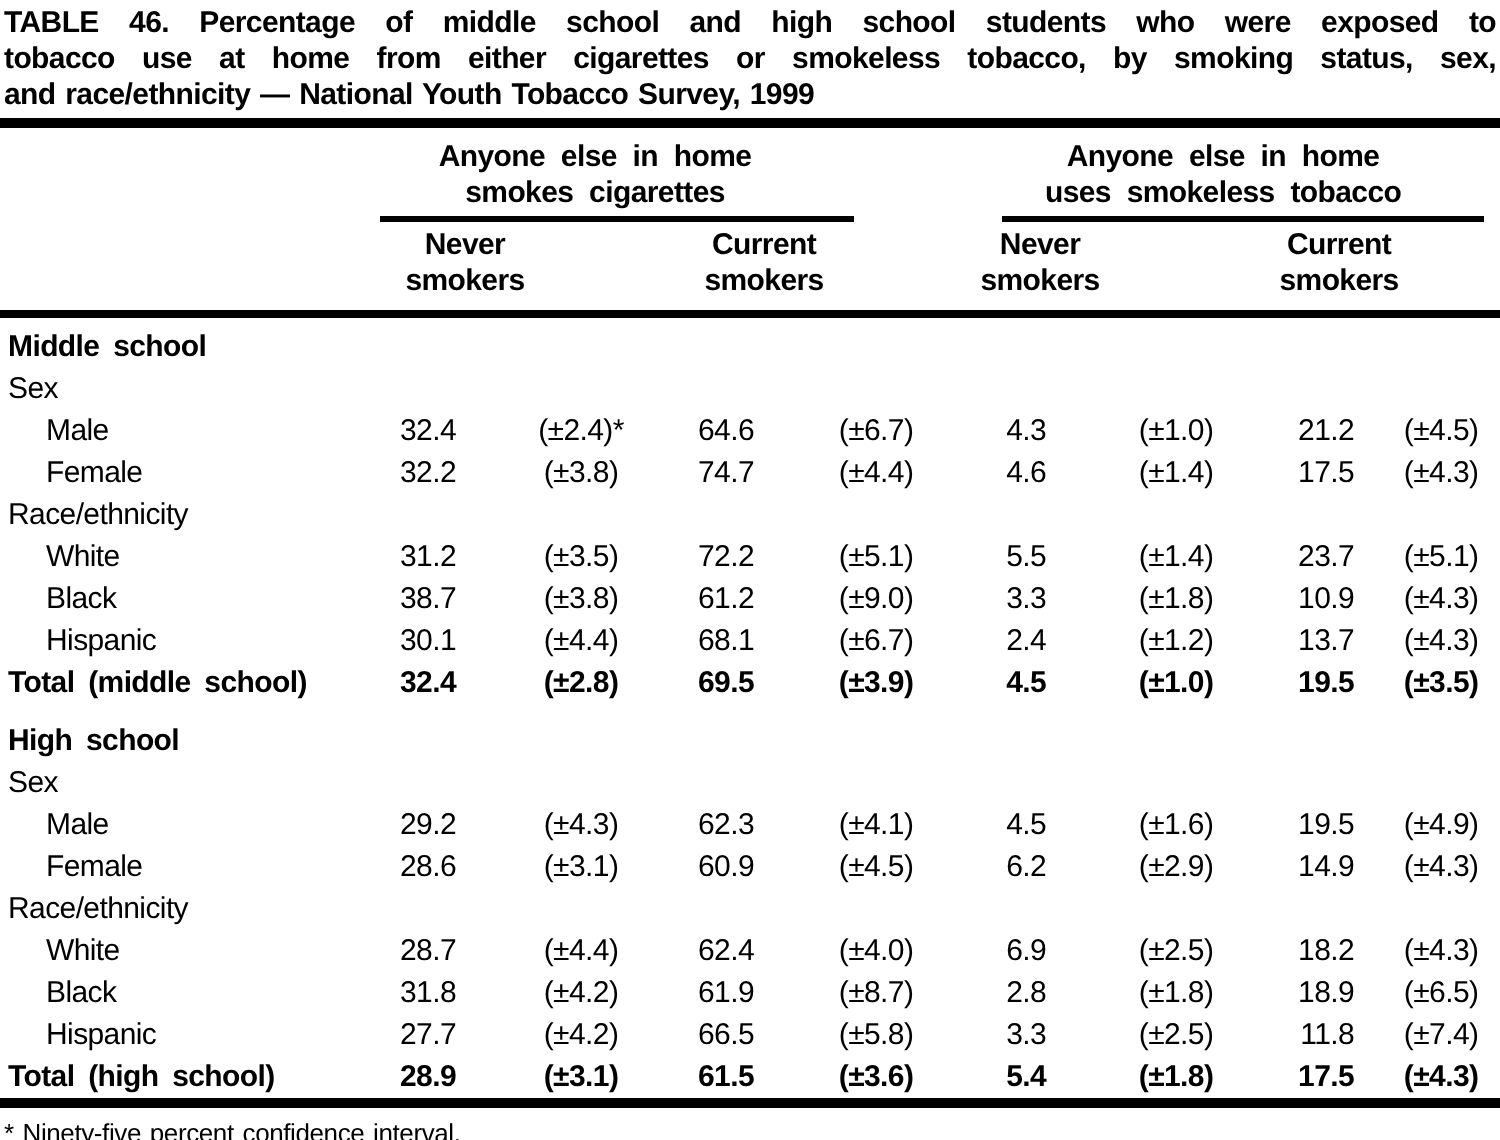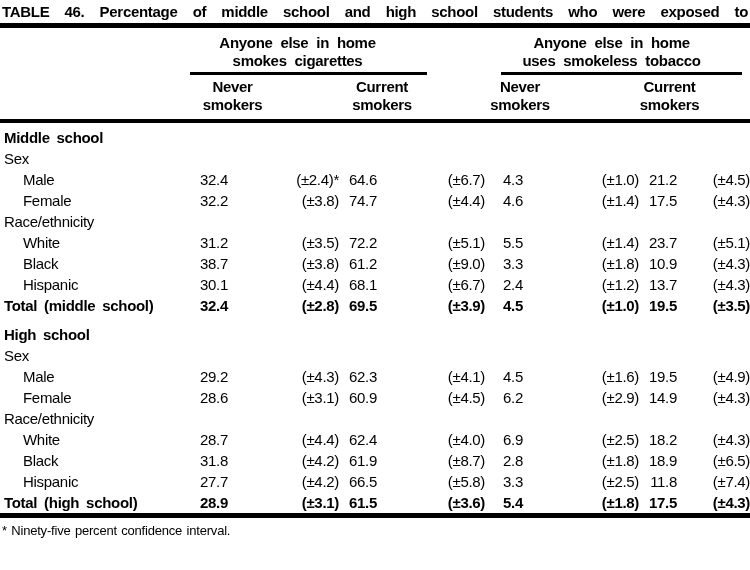--- a/index.html
+++ b/index.html
@@ -56,35 +56,37 @@
   th.sub.s4 { padding-right: 50px; }
 
   
   tbody td { line-height: 21px; }
   tbody tr:first-child td { padding-top: 4px; }
   td.lbl { padding-left: 4px; word-spacing: 3px; white-space: nowrap; margin-top: 22px; }
   td.lbl.ind { padding-left: 23px; }
   tr.section td, tr.total td { font-weight: bold; }
   tr.gap-above td { padding-top: 8px; }
   td.v { text-align: right; white-space: nowrap; }
-  td.ci { text-align: right; padding-left: 14px; white-space: nowrap; }
+  td.ci { text-align: center; padding-left: 14px; white-space: nowrap; }
 
   
   .footnote {
     font-size: 13px; line-height: 16px; padding: 5px 0 0 2px;
     letter-spacing: -0.2px; word-spacing: 1px;
   }
 </style>
 </head>
 <body>
 
 <div class="page">
 
   <div class="title">
     <div class="title-line">TABLE 46. Percentage of middle school and high school students who were exposed to</div>
+    <div class="title-line">tobacco use at home from either cigarettes or smokeless tobacco, by smoking status, sex,</div>
+    <div class="title-line last">and race/ethnicity — National Youth Tobacco Survey, 1999</div>
   </div>
 
   <div class="rule rule-top"></div>
 
   <table>
     <colgroup>
       <col style="width:190px">
         <col style="width:38px">
         <col style="width:111px">
       <col style="width:38px">

